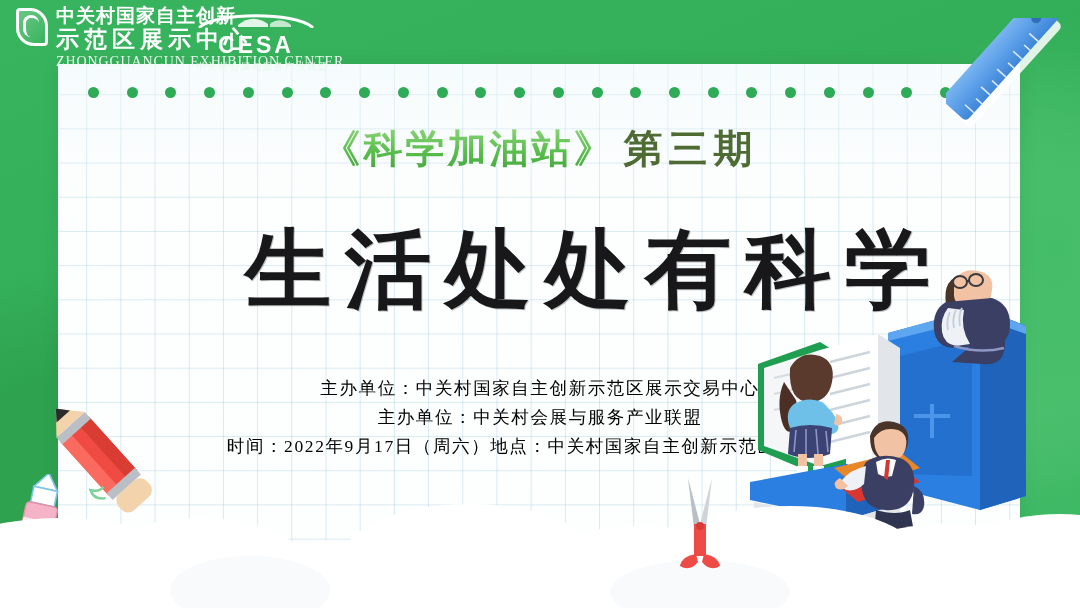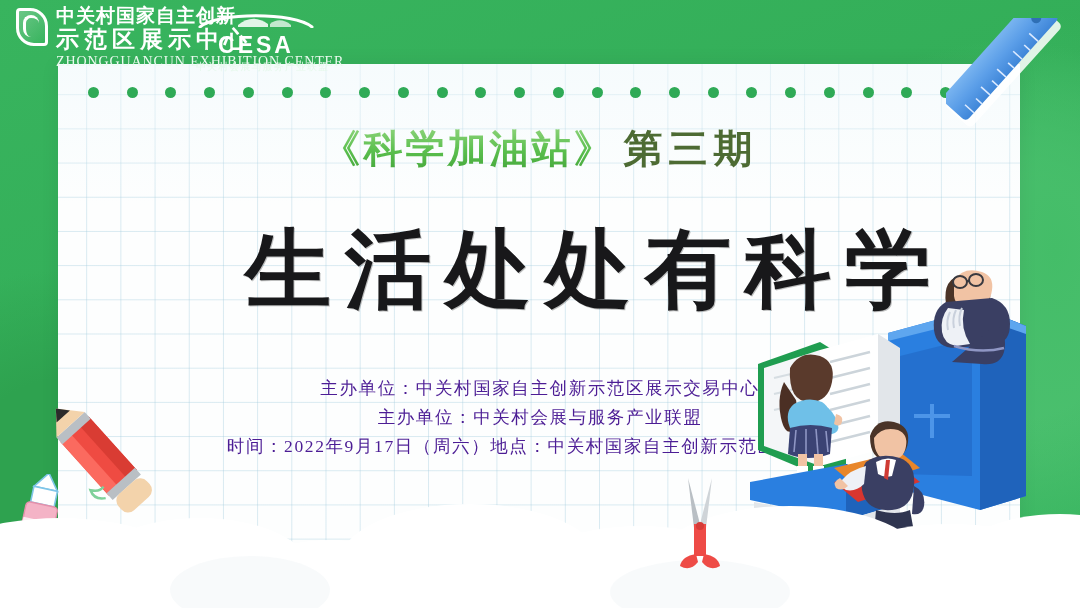--- a/index.html
+++ b/index.html
@@ -98,21 +98,21 @@
     font-family:"Liberation Sans","DejaVu Sans",sans-serif;
     font-size:86px;font-weight:bold;color:#18181a;letter-spacing:14px;
     text-indent:14px;white-space:nowrap;
     text-shadow:1px 1px 0 rgba(0,0,0,.25);
     margin-left:48px;
   }
   
   .info{
     position:absolute;left:0;top:374px;width:1080px;text-align:center;z-index:30;
     font-family:"Liberation Serif","DejaVu Serif",serif;
-    color:#4c1d95;font-size:17.5px;letter-spacing:1.6px;line-height:29px;
+    color:#000000;font-size:17.5px;letter-spacing:1.6px;line-height:29px;
   }
   .info div{white-space:nowrap;}
   
   .deco{position:absolute;z-index:28;}
   
   .ruler{right:-6px;top:18px;width:140px;height:120px;z-index:35;}
   
   .pencil{left:30px;top:392px;width:150px;height:130px;}
   
   .marker{left:-4px;top:474px;width:80px;height:134px;z-index:26;}

